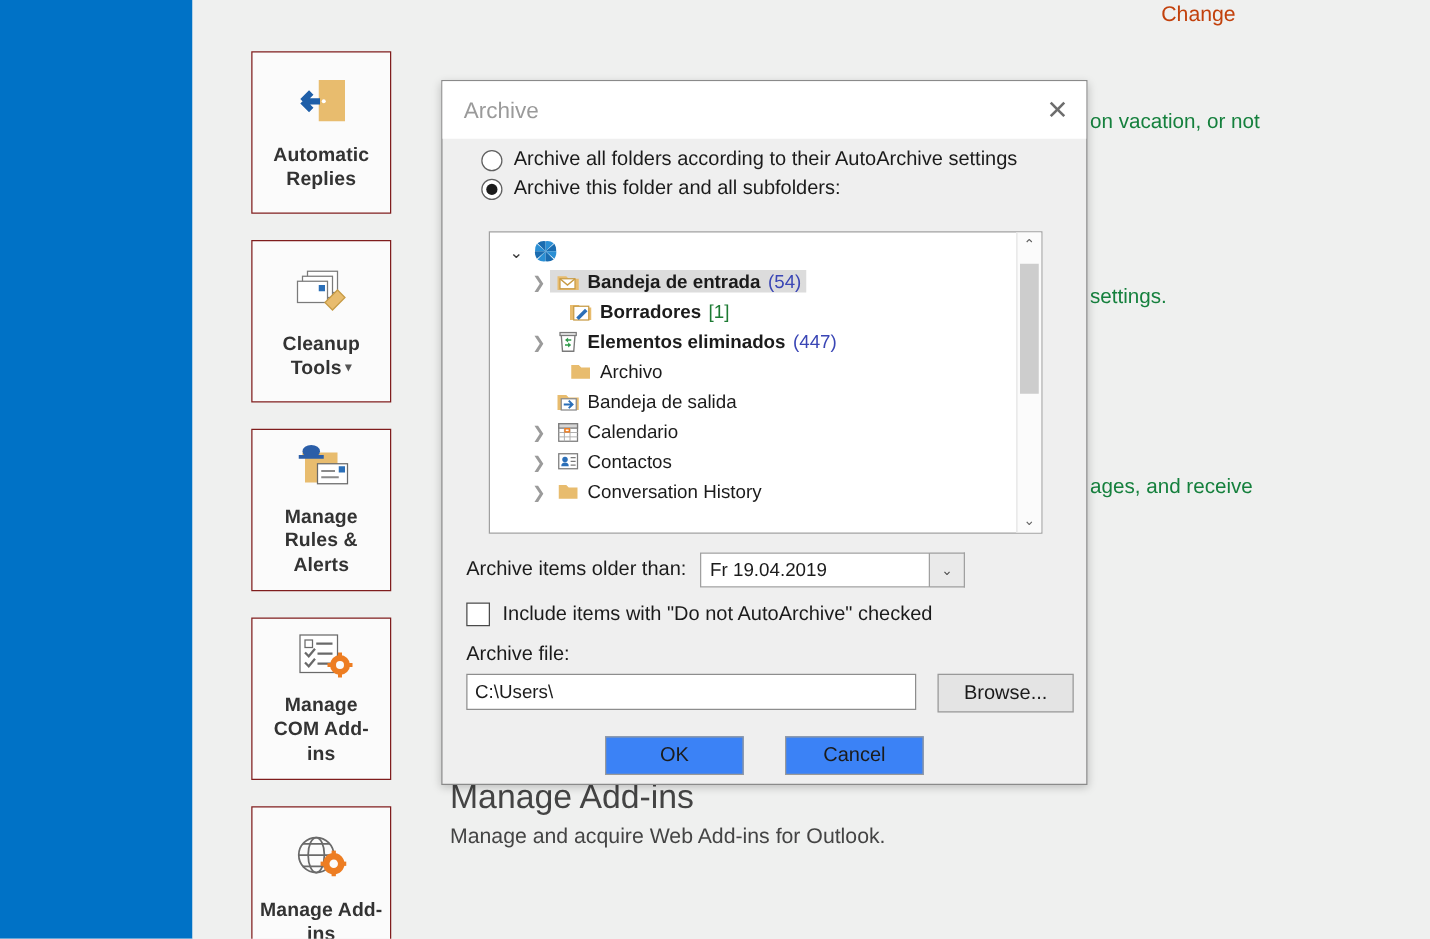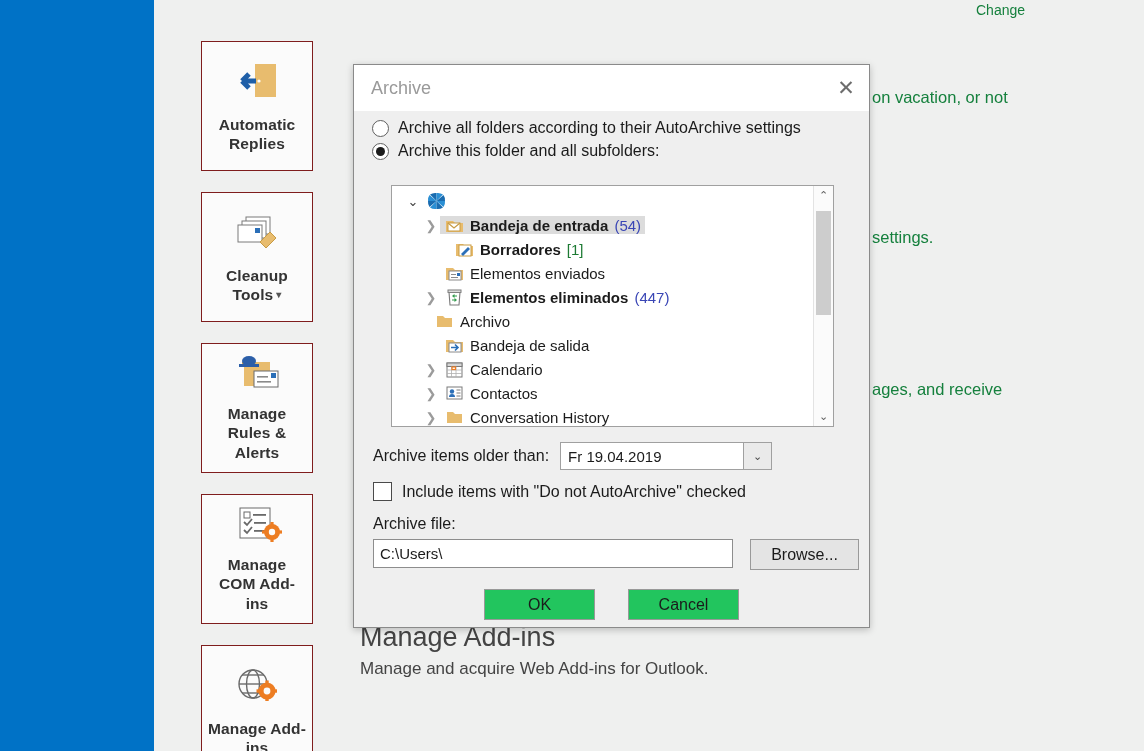--- a/index.html
+++ b/index.html
@@ -20,39 +20,39 @@
     justify-content:center;padding:10px 6px 12px 6px;
   }
   .tile-label{
     font-size:15.5px;color:#333;text-align:center;line-height:1.23;font-weight:bold;
     letter-spacing:.1px;margin-top:6px;
   }
   .tile-icon{height:52px;display:flex;align-items:center;justify-content:center;}
 
   .caret{font-size:10px;color:#555;margin-left:3px;vertical-align:2px;}
 
-  #bg-change{position:absolute;left:976px;top:2px;font-size:14px;color:#15803d;}
+  #bg-change{position:absolute;left:929px;top:2px;font-size:17px;color:#c2410c;}
   .bg-frag{position:absolute;font-size:16.5px;color:#15803d;white-space:nowrap;}
 
   #bg-heading{position:absolute;left:360px;top:622px;font-size:27px;color:#444;font-weight:normal;}
   #bg-sub{position:absolute;left:360px;top:659px;font-size:17px;color:#444;}
 
   
   #dialog{
     position:absolute;left:353px;top:64px;width:517px;height:564px;
     background:#efefef;border:1px solid #8a8a8a;box-sizing:border-box;
     box-shadow:0 2px 7px rgba(0,0,0,.22);
   }
   #titlebar{height:46px;background:#ffffff;display:flex;align-items:center;
     justify-content:space-between;box-sizing:border-box;padding:0 0 0 17px;}
   #dlg-title{font-size:18px;color:#9a9a9a;}
   #close-btn{width:46px;height:46px;display:flex;align-items:center;justify-content:center;
     font-size:21px;color:#6d6d6d;cursor:default;}
 
-  .radio-row{display:flex;align-items:center;padding-left:18px;margin-top:8px;}
+  .radio-row{display:flex;align-items:center;padding-left:31px;margin-top:8px;}
   .radio-row.second{margin-top:5px;}
   .radio{
     width:17px;height:17px;border-radius:50%;border:1px solid #606060;background:#fff;
     box-sizing:border-box;display:flex;align-items:center;justify-content:center;flex:0 0 auto;
   }
   .radio .dot{width:9px;height:9px;border-radius:50%;background:#1b1b1b;display:none;}
   .radio.checked .dot{display:block;}
   .radio-label{font-size:16px;color:#1b1b1b;margin-left:9px;}
 
   
@@ -90,21 +90,21 @@
   #cb-label{margin-left:10px;}
 
   #file-label{position:absolute;left:19px;top:450px;}
   #file-row{position:absolute;left:19px;top:474px;display:flex;align-items:flex-start;}
   #file-input{width:360px;height:29px;background:#fff;border:1px solid #8d8d8d;
     box-sizing:border-box;display:flex;align-items:center;padding-left:6px;font-size:15px;color:#1b1b1b;}
   #browse{margin-left:17px;width:109px;height:31px;background:#e4e4e4;border:1px solid #999;
     box-sizing:border-box;display:flex;align-items:center;justify-content:center;font-size:16px;color:#1b1b1b;}
 
   #btn-row{position:absolute;left:0;top:524px;width:100%;display:flex;justify-content:center;gap:33px;}
-  .dbtn{width:111px;height:31px;background:#22c55e;border:1px solid #999;box-sizing:border-box;
+  .dbtn{width:111px;height:31px;background:#3b82f6;border:1px solid #999;box-sizing:border-box;
     display:flex;align-items:center;justify-content:center;font-size:16px;color:#1b1b1b;}
 </style>
 </head>
 <body>
 
 <div id="blue-rail"></div>
 <div id="backstage"></div>
 
 <div id="bg-change">Change</div>
 
@@ -269,50 +269,36 @@
           <svg width="19" height="16" viewBox="0 0 19 16">
             <path d="M1 3 h7 l2 2 h8 v10 H1 Z" fill="#e8bc6e"></path>
             <rect x="4" y="4" width="12" height="11" fill="#fff" stroke="#c79b45"></rect>
             <path d="M6 13 L13 6 L15 8 L8 15 Z" fill="#2b6fb8"></path>
           </svg>
         </div>
         <span class="tlabel bold">Borradores</span>
         <span class="tcount green">[1]</span>
       </div>
 
-      <div class="tnode" style="padding-left:26px;">
-        <div class="tw"></div>
-        <div class="ticon">
-          <svg width="19" height="16" viewBox="0 0 19 16">
-            <path d="M1 3 h7 l2 2 h8 v10 H1 Z" fill="#e8bc6e"></path>
-            <rect x="4" y="6" width="12" height="9" fill="#fff" stroke="#8a8a8a"></rect>
-            <rect x="12" y="8" width="3" height="3" fill="#2b6fb8"></rect>
-            <rect x="6" y="9" width="5" height="1" fill="#8a8a8a"></rect>
-            <rect x="6" y="12" width="7" height="1" fill="#8a8a8a"></rect>
-          </svg>
-        </div>
-        <span class="tlabel">Elementos enviados</span>
-        <span class="tcount"></span>
-      </div>
 
       <div class="tnode" style="padding-left:26px;">
         <div class="tw">❯</div>
         <div class="ticon">
           <svg width="19" height="17" viewBox="0 0 19 17">
             <path d="M4 3 h11 l-1 13 H5 Z" fill="#fff" stroke="#7a7a7a" stroke-width="1.1"></path>
             <rect x="3" y="1" width="13" height="2.4" fill="#e6e6e6" stroke="#7a7a7a" stroke-width="1"></rect>
             <path d="M7 7 l2.5 -2 v1.4 h2.5 v1.2 h-2.5 v1.4 z" fill="#2f9a4a"></path>
             <path d="M12 11 l-2.5 2 v-1.4 H7 v-1.2 h2.5 v-1.4 z" fill="#2f9a4a"></path>
           </svg>
         </div>
         <span class="tlabel bold">Elementos eliminados</span>
         <span class="tcount">(447)</span>
       </div>
 
-      <div class="tnode" style="padding-left:16px;">
+      <div class="tnode" style="padding-left:36px;">
         <div class="tw"></div>
         <div class="ticon">
           <svg width="19" height="16" viewBox="0 0 19 16">
               <path d="M2 3 h6 l2 2 h7 v9 H2 Z" fill="#e8bc6e"></path>
             </svg>
         </div>
         <span class="tlabel">Archivo</span>
       </div>
 
       <div class="tnode" style="padding-left:26px;">

